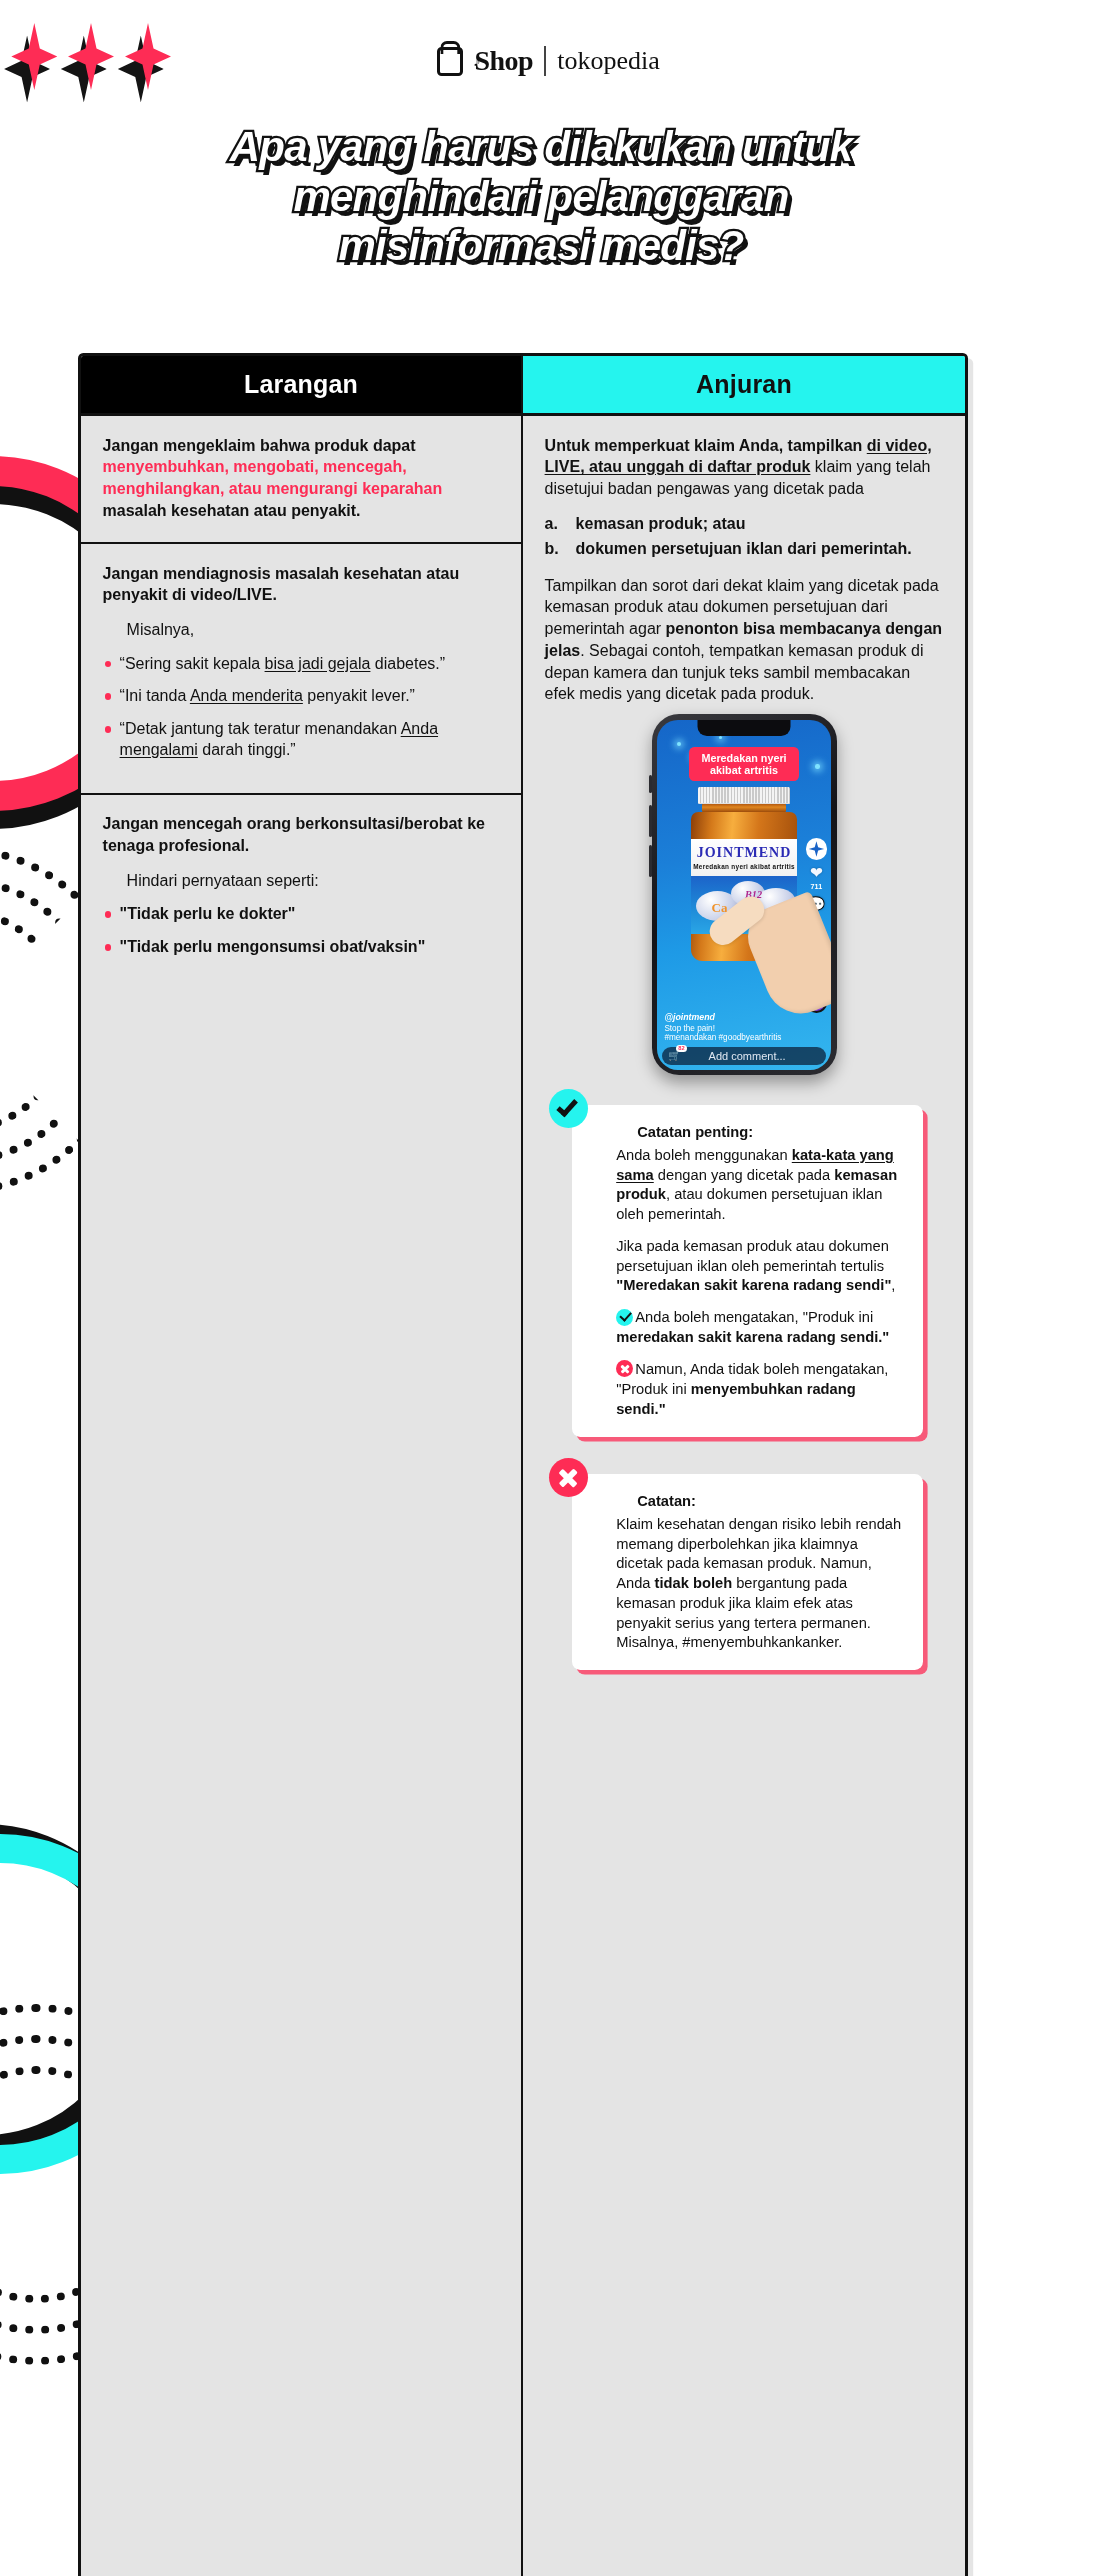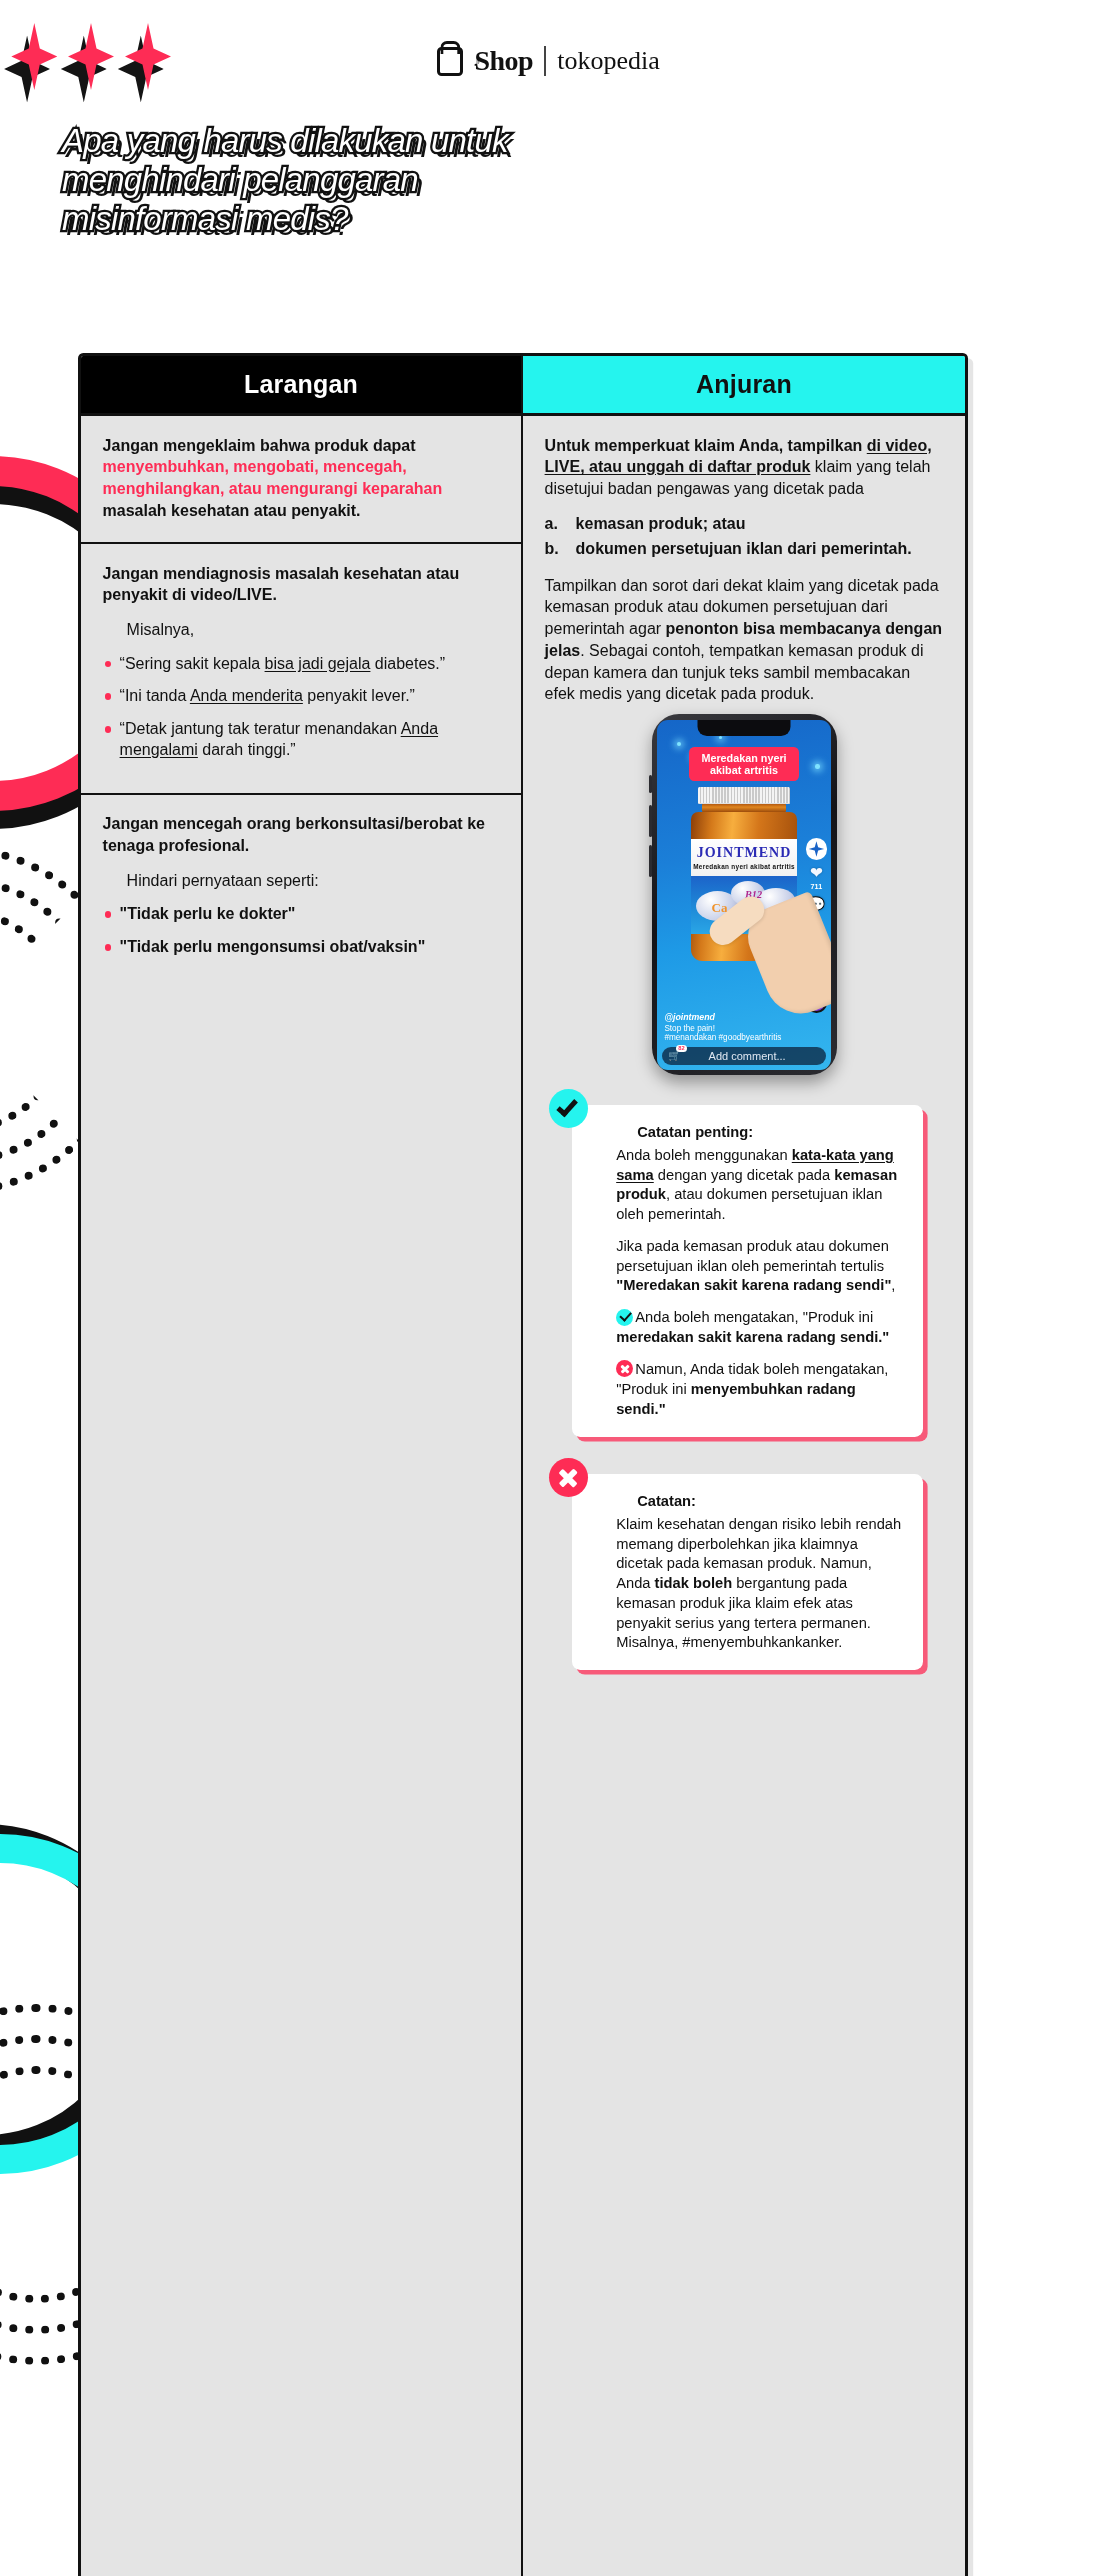--- a/index.html
+++ b/index.html
@@ -54,22 +54,22 @@
     color:#111; font-size:15.5px; line-height:1; font-weight:700;
   }
   .shop-word { font-size:28px; font-weight:600; color:#111; letter-spacing:-0.5px;
     font-family:"Liberation Serif", serif; }
   .divider-v { width:1.5px; height:30px; background:#444; }
   .toko-word { font-size:26px; color:#111; letter-spacing:0px;
     font-family:"Liberation Serif", serif; }
 
   .headline {
     position:absolute; left:62px; right:77px; top:122px;
-    text-align:left; z-index:3;
-    font-size:33px; line-height:1.18; font-weight:400; font-style:italic;
+    text-align:center; z-index:3;
+    font-size:42px; line-height:1.18; font-weight:700; font-style:italic;
     letter-spacing:-0.8px;
     color:#fff;
     -webkit-text-stroke:4.6px #111;
     paint-order:stroke fill;
     text-shadow: 4.6px 4.6px 0 #111;
   }
   .headline span { display:block; }
 
   
   .board {
@@ -126,21 +126,21 @@
     width:185px; height:361px; border-radius:27px;
     background:linear-gradient(145deg,#3a3a3f,#131317 45%,#2c2c31);
     padding:5.7px; position:relative;
     box-shadow:0 7.2px 15.5px rgba(0,0,0,.35);
   }
   .phone .side { position:absolute; left:-2.1px; width:2.6px; background:#2b2b30; border-radius:1.5px; }
   .phone .s1 { top:61px; height:17.5px; }
   .phone .s2 { top:91px; height:32px; }
   .phone .s3 { top:131px; height:32px; }
   .screen {
-    width:100%; height:100%; border-radius:11px; overflow:hidden;
+    width:100%; height:100%; border-radius:21px; overflow:hidden;
     position:relative;
     background:linear-gradient(170deg,#1566c8 0%,#1b7fd8 38%,#1e9ae6 62%,#34b6ef 100%);
   }
   .notch {
     position:absolute; left:50%; transform:translateX(-50%); top:0;
     width:93px; height:15.5px; background:#0c0c0f;
     border-radius:0 0 9.3px 9.3px; z-index:6;
   }
   .sparkle { position:absolute; border-radius:50%; background:#7fe3ff;
              box-shadow:0 0 7.2px 2.6px rgba(120,220,255,.85); }

